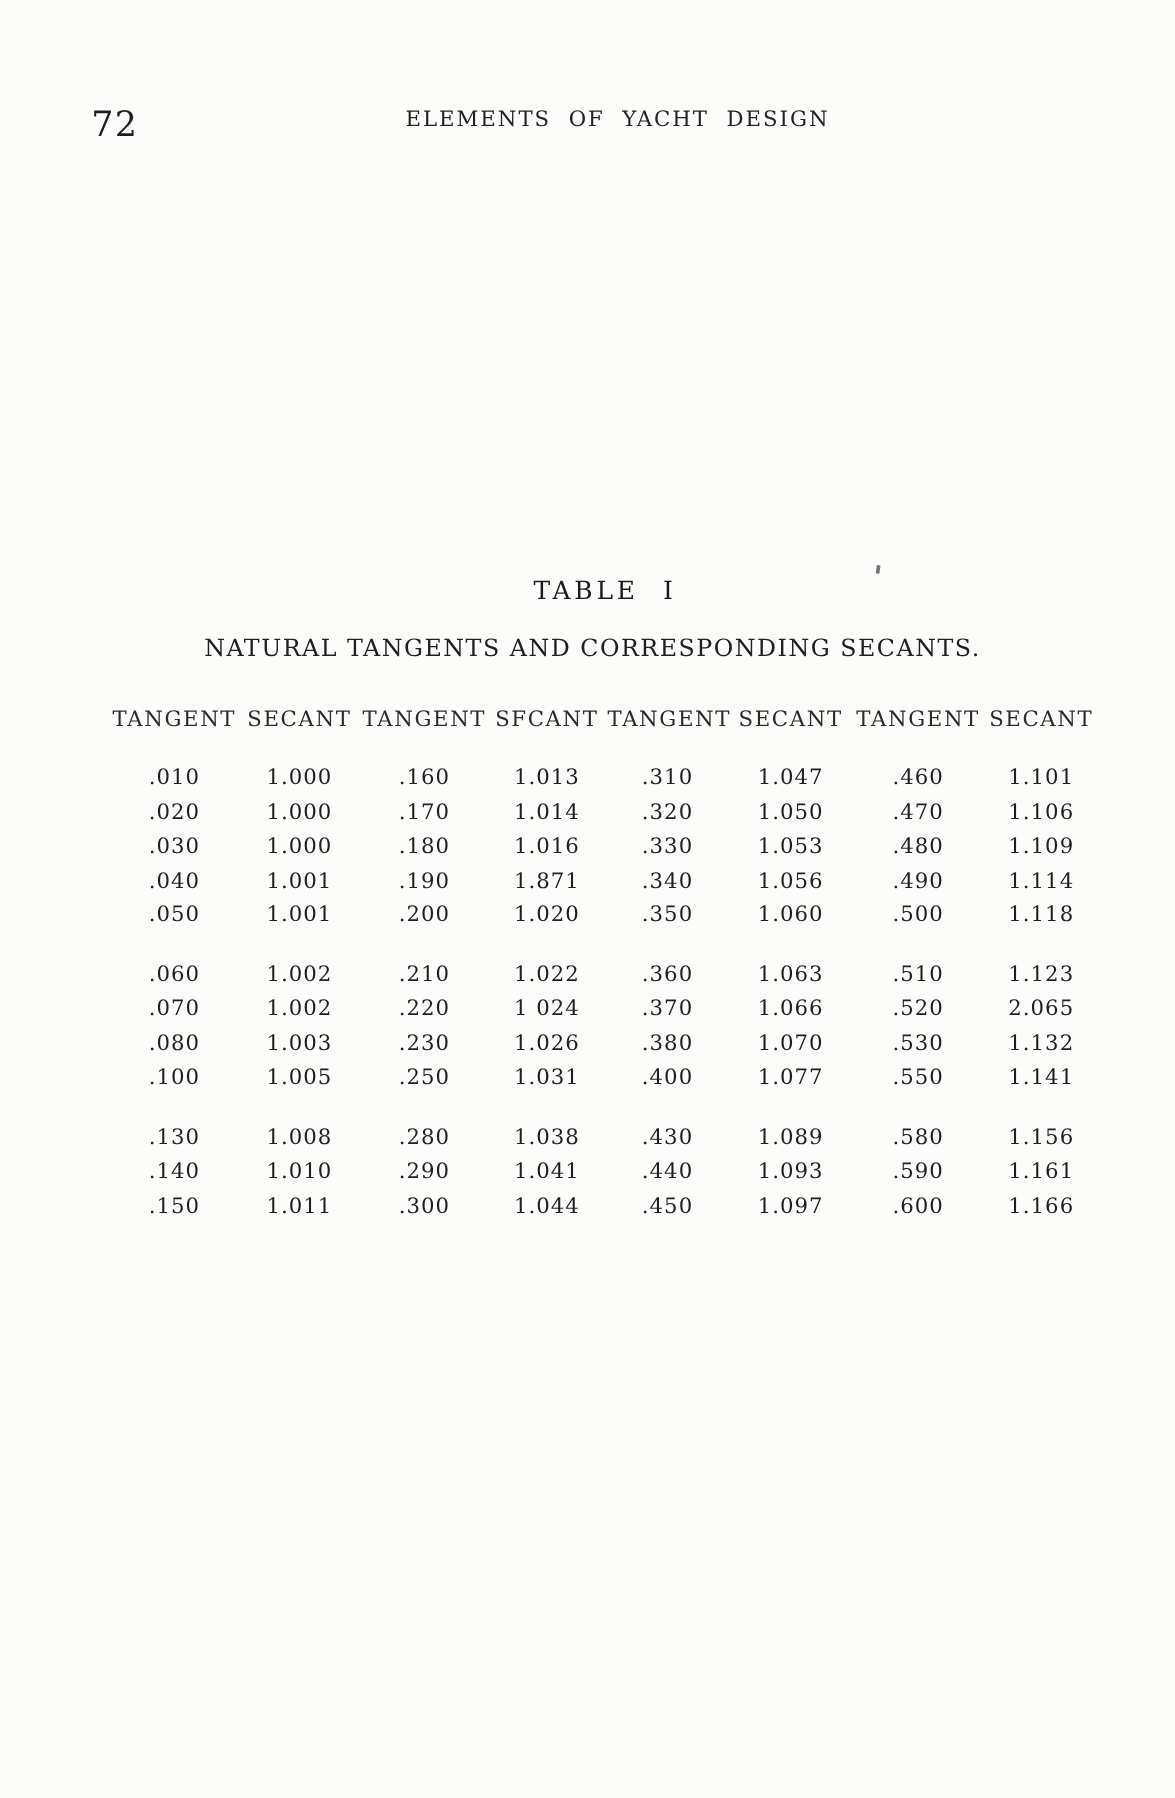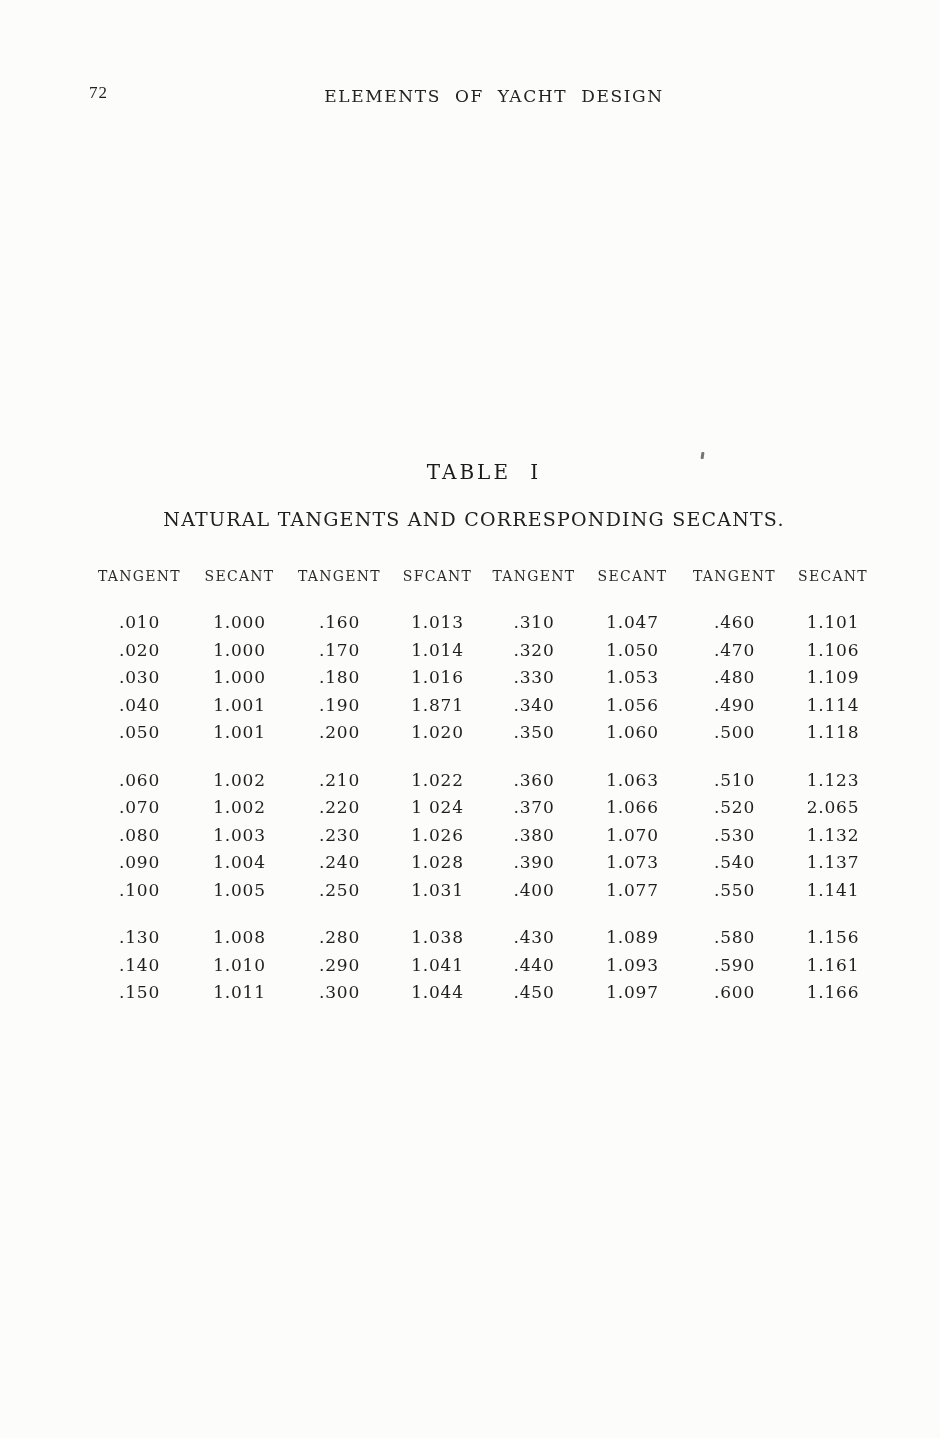--- a/index.html
+++ b/index.html
@@ -7,25 +7,24 @@
     position: relative;
     width: 940px;
     height: 1438px;
     background: #fcfcfb;
     font-family: "DejaVu Serif", serif;
     color: #1e1e1e;
     overflow: hidden;
   }
   .page-number {
     position: absolute;
-    left: 89px;
+    left: 73px;
     top: 83px;
-    font-size: 17px;
+    font-size: 28px;
     letter-spacing: 1px;
-    font-family: Liberation Serif, serif;
   }
   .running-header {
     position: absolute;
     left: 24px;
     top: 86px;
     width: 100%;
     text-align: center;
     font-size: 17px;
     letter-spacing: 1.6px;
     word-spacing: 7px;
@@ -68,21 +67,21 @@
     left: 90px;
     top: 568px;
     width: 790px;
   }
   .thead, .trow {
     display: grid;
     grid-template-columns: 99px 101px 99px 97px 96px 101px 103px 94px;
   }
   .thead { height: 25px; }
   .hcell {
-    font-size: 14px;
+    font-size: 17px;
     letter-spacing: 1.3px;
     text-align: center;
     color: #2a2a2a;
     line-height: 16px;
   }
   .tblock { margin-top: 16px; }
   .tblock + .tblock { margin-top: 20px; }
   .trow { height: 27.5px; }
   .dcell {
     font-size: 17px;
@@ -192,30 +191,20 @@
           <div class="dcell">.080</div>
           <div class="dcell">1.003</div>
           <div class="dcell">.230</div>
           <div class="dcell">1.026</div>
           <div class="dcell">.380</div>
           <div class="dcell">1.070</div>
           <div class="dcell">.530</div>
           <div class="dcell">1.132</div>
         </div>
         <div class="trow">
-          <div class="dcell">.090</div>
-          <div class="dcell">1.004</div>
-          <div class="dcell">.240</div>
-          <div class="dcell">1.028</div>
-          <div class="dcell">.390</div>
-          <div class="dcell">1.073</div>
-          <div class="dcell">.540</div>
-          <div class="dcell">1.137</div>
-        </div>
-        <div class="trow">
           <div class="dcell">.100</div>
           <div class="dcell">1.005</div>
           <div class="dcell">.250</div>
           <div class="dcell">1.031</div>
           <div class="dcell">.400</div>
           <div class="dcell">1.077</div>
           <div class="dcell">.550</div>
           <div class="dcell">1.141</div>
         </div>
       </div>

